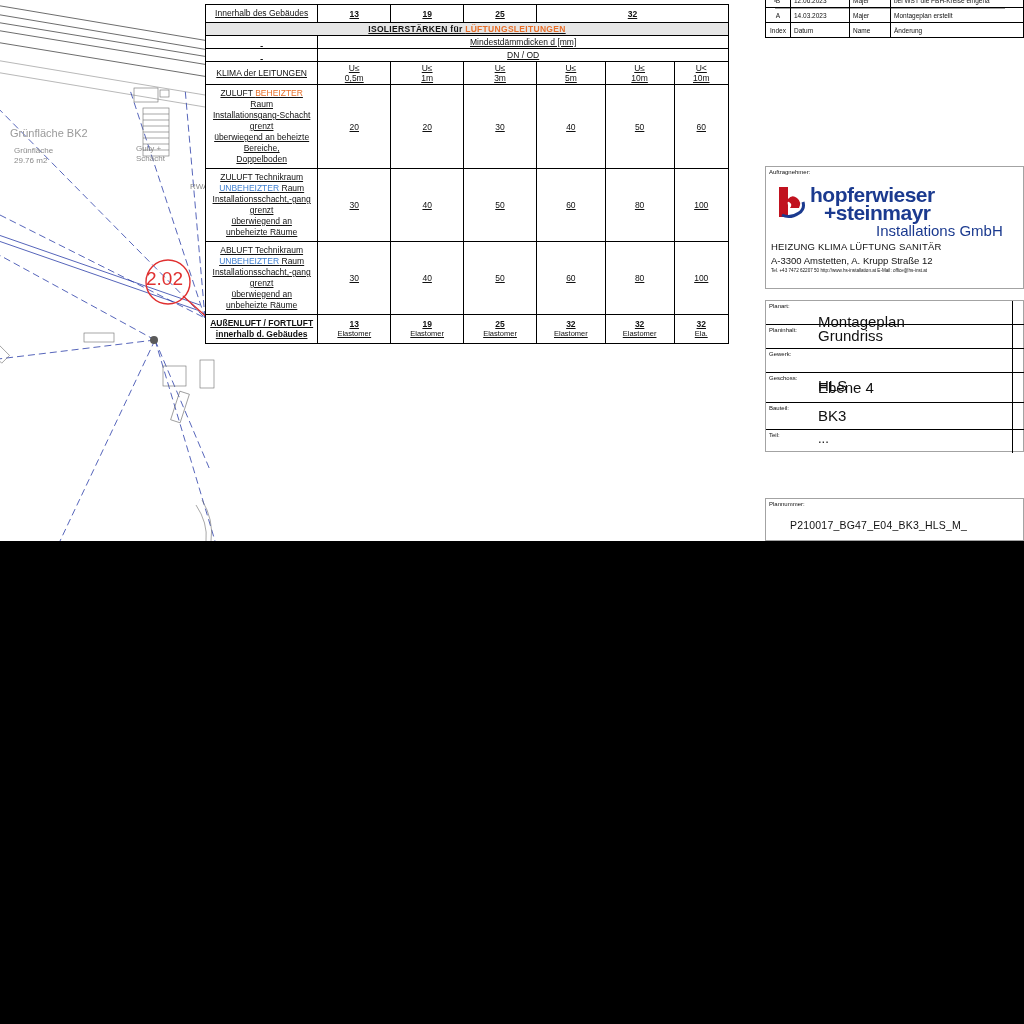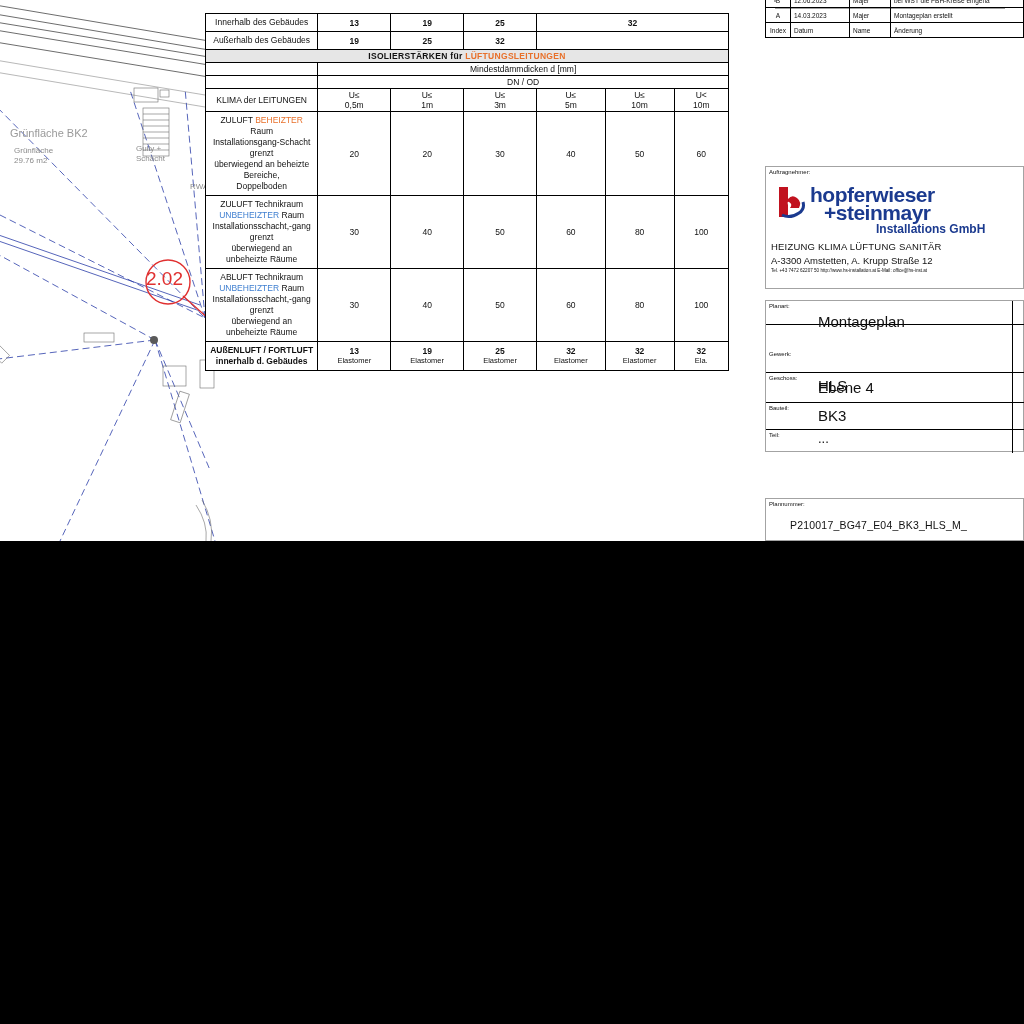--- a/index.html
+++ b/index.html
@@ -7,42 +7,42 @@
   #sheet{position:absolute;left:0;top:0;width:1024px;height:541px;background:#fff;overflow:hidden;}
 
   
   #drawing{position:absolute;left:0;top:0;width:752px;height:541px;overflow:hidden;background:#fff;}
   #drawing svg{position:absolute;left:0;top:0;}
   .dwg-text{position:absolute;color:#8a8a8a;font-size:8px;line-height:10px;white-space:pre;}
   .dwg-text.g{color:#9a9a9a;font-size:11px;}
   .red-mark{position:absolute;color:#e03030;font-size:19px;font-family:"Liberation Sans",sans-serif;}
 
   
-  #ins-table{position:absolute;left:205px;top:13px;width:524px;border-collapse:collapse;font-size:8.5px;color:#111;background:#fff;}
+  #ins-table{position:absolute;left:205px;top:4px;width:524px;border-collapse:collapse;font-size:8.5px;color:#111;background:#fff;text-decoration:underline;}
   #ins-table td,#ins-table th{border:1px solid #000;padding:1px 17px;text-align:center;vertical-align:middle;}
   #ins-table .lage{text-align:center;padding:3px 4px;line-height:11px;}
   #ins-table .hdr{background:#e6e6e6;font-weight:bold;letter-spacing:.3px;}
   .orange{color:#e8702a;}
   .blue{color:#3f7fd0;}
   .u-cell{line-height:10px;}
   .small-el{font-size:7.5px;line-height:9px;}
   .bold{font-weight:bold;}
 
   
   #titleblock{position:absolute;left:765px;top:0;width:259px;height:541px;background:#fff;}
   .tb-box{position:absolute;border:1px solid #a3a3a3;box-sizing:border-box;background:#fff;}
 
   #revtable{left:0;top:-8px;width:259px;font-size:6.5px;border-collapse:collapse;position:absolute;}
   #revtable td{border:1px solid #000;padding:1px 3px;height:12px;color:#111;white-space:nowrap;overflow:hidden;}
 
   #client{left:0;top:166px;width:259px;height:123px;}
   .tb-label{font-size:6px;color:#111;position:absolute;left:3px;top:2px;}
   .logo-h{position:absolute;left:44px;top:16px;font-size:21px;font-weight:bold;color:#1b3a8f;letter-spacing:-.5px;}
   .logo-s{position:absolute;left:58px;top:34px;font-size:21px;font-weight:bold;color:#1b3a8f;letter-spacing:-.5px;}
-  .logo-sub{position:absolute;left:110px;top:55px;font-size:12px;font-weight:bold;color:#1b3a8f;}
+  .logo-sub{position:absolute;left:110px;top:55px;font-size:15px;font-weight:normal;color:#1b3a8f;}
   .logo-mark{position:absolute;left:10px;top:18px;width:30px;height:34px;}
   .client-line1{position:absolute;left:5px;top:74px;font-size:9.5px;color:#111;letter-spacing:.2px;}
   .client-line2{position:absolute;left:5px;top:88px;font-size:9.5px;color:#111;}
   .client-line3{position:absolute;left:5px;top:101px;font-size:4.6px;color:#111;}
 
   #meta{left:0;top:300px;width:259px;height:152px;}
   .meta-row{position:absolute;left:0;width:259px;border-bottom:1px solid #000;box-sizing:border-box;}
   .meta-lab{position:absolute;left:3px;top:2px;font-size:6px;color:#111;}
   .meta-val{position:absolute;left:52px;font-size:15px;color:#111;}
   .vline{position:absolute;top:0;width:1px;background:#000;}
@@ -128,27 +128,20 @@
   </div>
 
   <table id="ins-table">
     <tbody>
         <tr>
       <td class="lage" style="width:208px;">Innerhalb des Gebäudes</td>
       <td class="bold" style="width:56px;">13</td>
       <td class="bold" style="width:56px;">19</td>
       <td class="bold" style="width:56px;">25</td>
       <td class="bold" colspan="3">32</td>
-    </tr>
-    <tr>
-      <td class="lage">Außerhalb des Gebäudes</td>
-      <td class="bold">19</td>
-      <td class="bold">25</td>
-      <td class="bold">32</td>
-      <td class="bold" colspan="3"></td>
     </tr>
     <tr>
       <td class="hdr" colspan="7">
         <span>ISOLIERSTÄRKEN  für </span><span class="orange">LÜFTUNGSLEITUNGEN</span>
       </td>
     </tr>
     <tr>
       <td>&nbsp;</td>
       <td colspan="6">Mindestdämmdicken d [mm]</td>
     </tr>
@@ -287,20 +280,24 @@
       <div class="client-line3">Tel.  +43 7472 62207 50  http://www.hs-installation.at  E-Mail: office@hs-inst.at</div>
     </div>
 
     <div class="tb-box" id="meta">
       <div class="vline" style="left:246px;height:152px;"></div>
 
       <div class="meta-row" style="top:0;height:24px;">
         <span class="meta-lab">Planart:</span>
         <span class="meta-val" style="top:2px;margin-top:10px;">Montageplan</span>
       </div>
+      <div class="meta-row" style="top:24px;height:24px;">
+        <span class="meta-lab">Planinhalt:</span>
+        <span class="meta-val" style="top:2px;">Grundriss</span>
+      </div>
       <div class="meta-row" style="top:48px;height:24px;">
         <span class="meta-lab">Gewerk:</span>
         <span class="meta-val" style="top:2px;margin-top:26px;">HLS</span>
       </div>
       <div class="meta-row" style="top:72px;height:30px;">
         <span class="meta-lab">Geschoss:</span>
         <span class="meta-val" style="top:6px;">Ebene 4</span>
       </div>
       <div class="meta-row" style="top:102px;height:27px;">
         <span class="meta-lab">Bauteil:</span>

